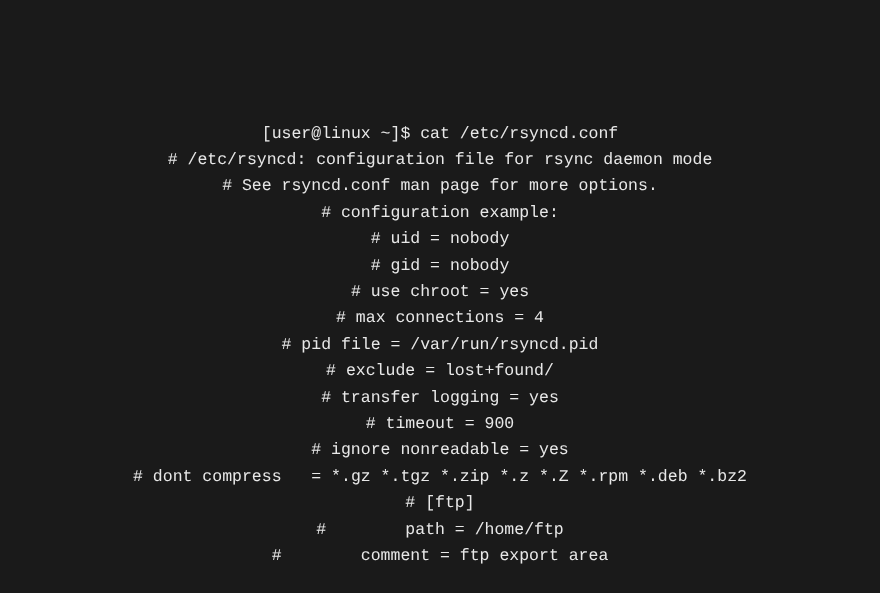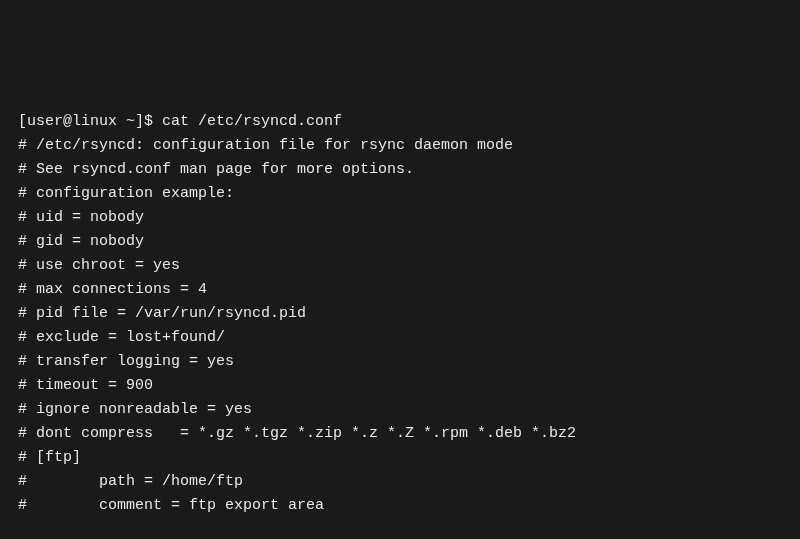--- a/index.html
+++ b/index.html
@@ -14,20 +14,21 @@
       font-size: 15px;
       line-height: 1.6;
       padding: 14px 18px;
       width: 800px;
       height: 539px;
       overflow: hidden;
       white-space: pre;
     }
     .terminal-line {
       display: block;
+      text-align: center;
     }
     .prompt {
       color: #e8e8e8;
     }
   </style>
 </head>
 <body>
 
 
 

